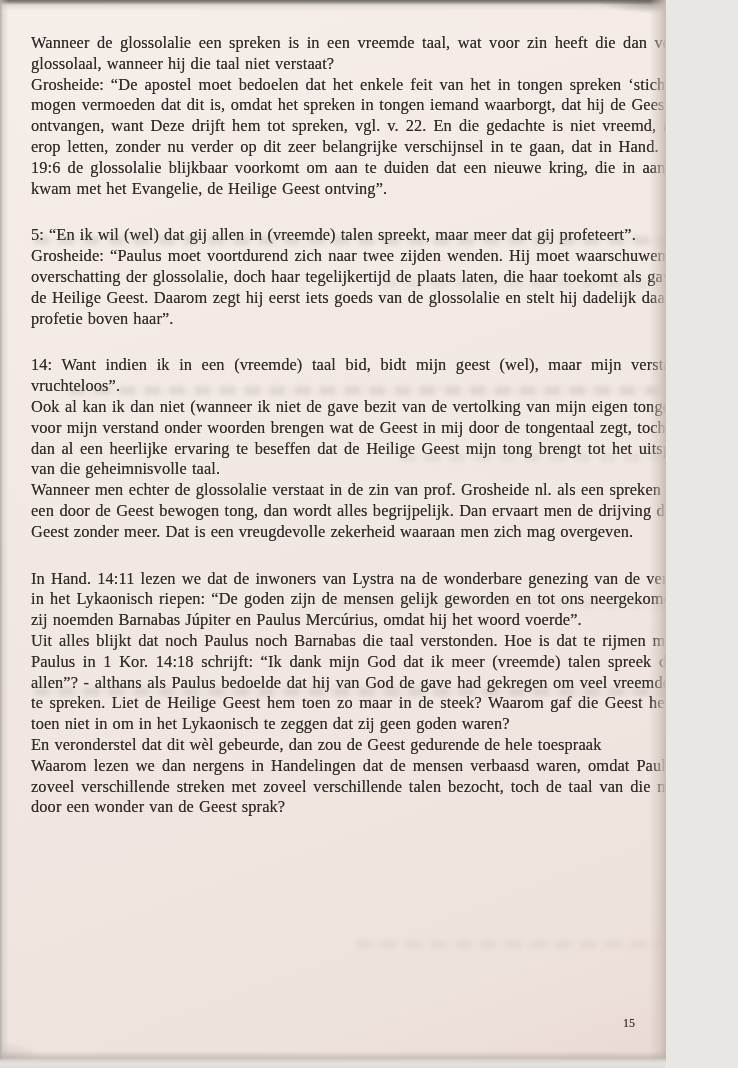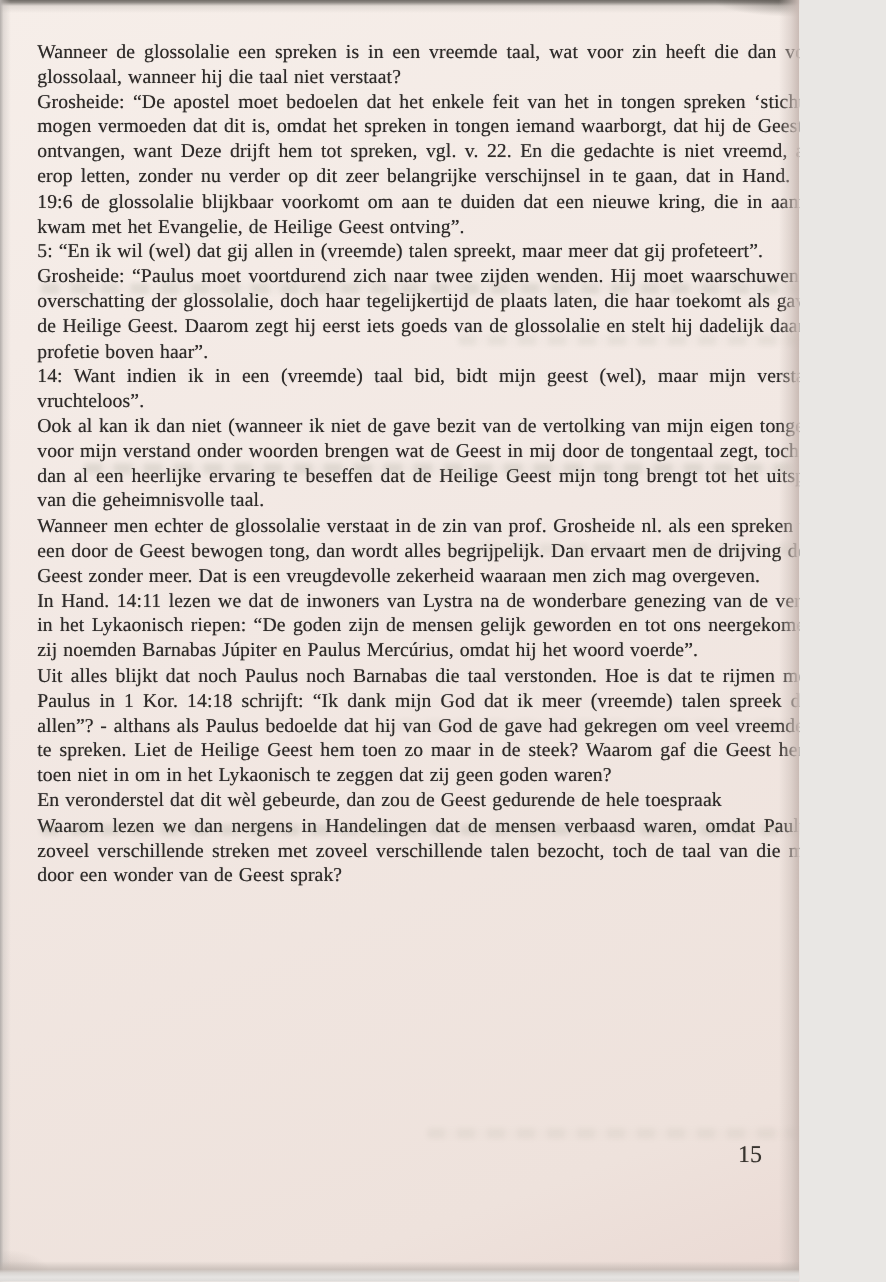--- a/index.html
+++ b/index.html
@@ -57,26 +57,27 @@
   .textblock p {
     margin: 0;
     text-align: justify;
     font-size: 16.4px;
     line-height: 20.8px;
     letter-spacing: 0.1px;
     word-spacing: 0.05em;
     text-shadow: 0 0 0.6px rgba(46,43,41,.65);
   }
   .textblock p.gap {
+    margin-top: 26px;
   }
   .page-number {
     position: absolute;
-    top: 952px;
+    top: 1013px;
     right: 31px;
-    font-size: 20px;
+    font-size: 12px;
     line-height: 20px;
     color: #38342f;
     text-shadow: 0 0 0.6px rgba(56,52,47,.6);
   }
   
   .ghost {
     position: absolute;
     height: 9px;
     border-radius: 3px;
     filter: blur(2.3px);

